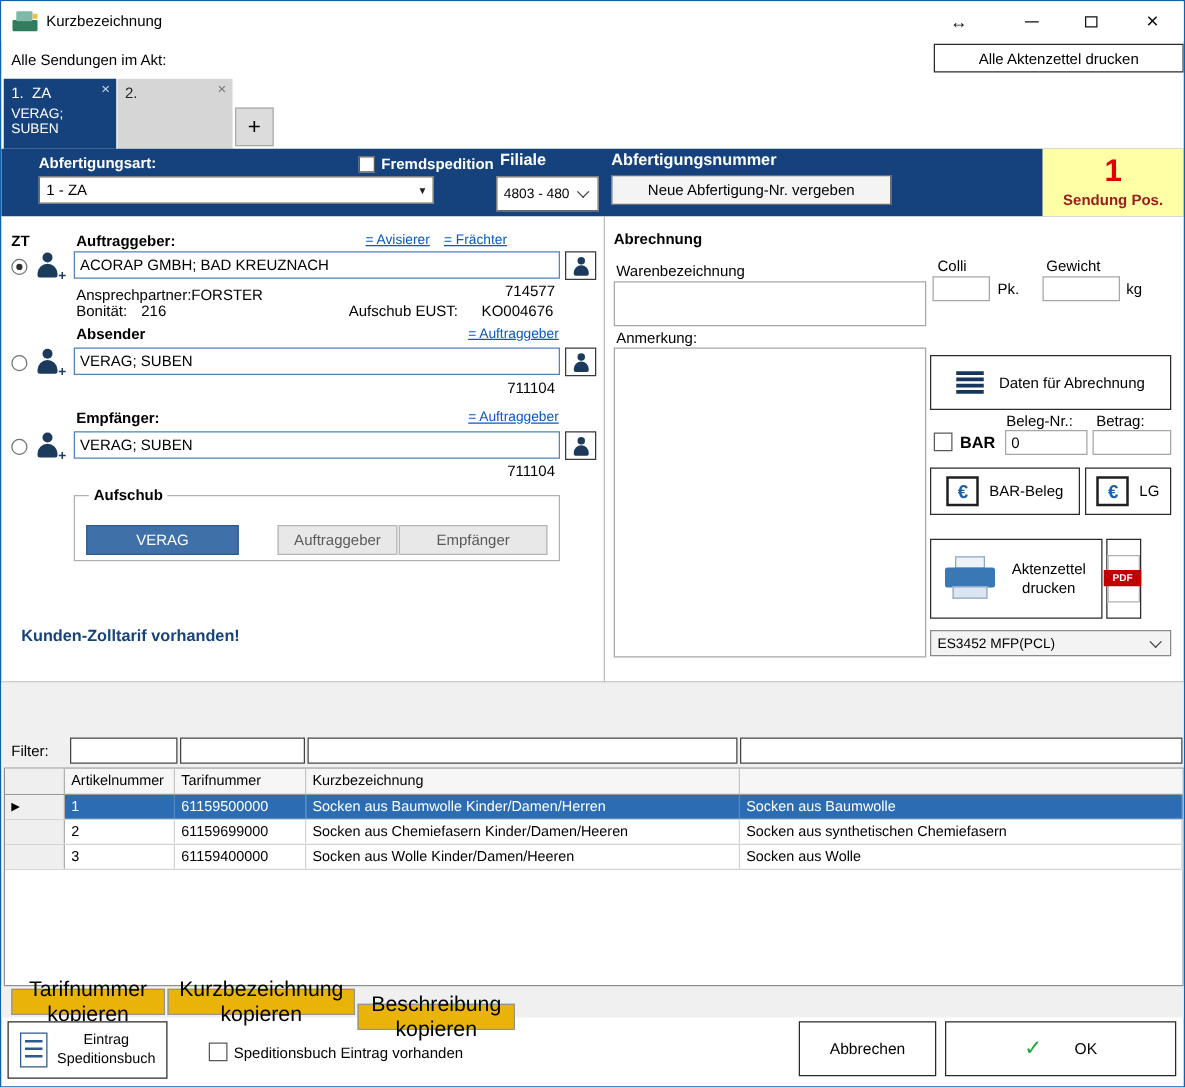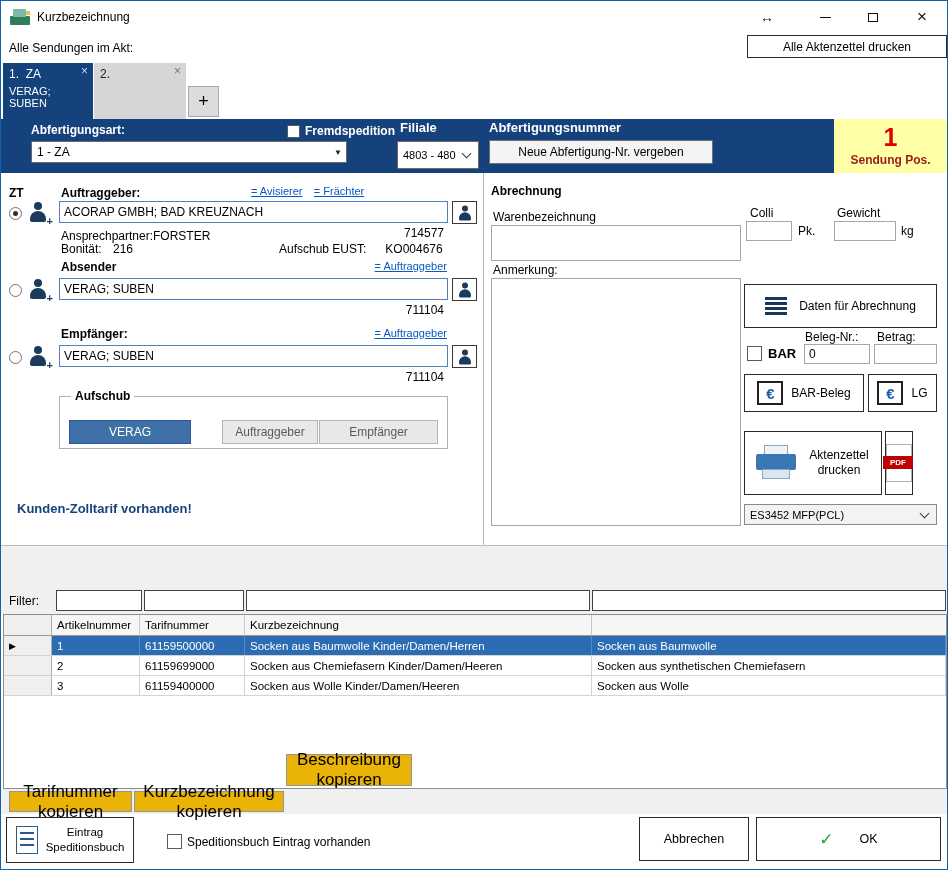--- a/index.html
+++ b/index.html
@@ -141,21 +141,21 @@
   <div class="hdiv"></div>
 
   <span class="lbl b" style="left:8px;top:185px">ZT</span>
   <span class="radio on" style="left:8px;top:206px"></span>
   <span class="person" style="left:26px;top:200px">
       <i class="ph"></i>
       <i class="pb"></i>
       <span class="pp">+</span>
     </span>
   <span class="lbl b" style="left:60px;top:185px">Auftraggeber:</span>
-  <span class="lbl" style="left:250px;top:183px;width:196px;text-align:left">
+  <span class="lbl" style="left:250px;top:183px;width:196px;text-align:center">
     <a class="link">= Avisierer</a>
     <a class="link" style="margin-left:8px">= Frächter</a>
   </span>
   <input class="field" style="left: 58px; top: 200px; width: 389px; height: 22px;" value="ACORAP GMBH; BAD KREUZNACH">
   <span class="pbtn" style="left:451px;top:200px;width:25px;height:23px">
       <span class="person">
         <i class="ph"></i>
         <i class="pb"></i>
       </span>
     </span>
@@ -303,21 +303,21 @@
       <div class="td w-rh rhcell"></div>
       <div class="td w-c1 datacell">3</div>
       <div class="td w-c2 datacell">61159400000</div>
       <div class="td w-c3 datacell">Socken aus Wolle Kinder/Damen/Heeren</div>
       <div class="td w-c4 datacell">Socken aus Wolle</div>
     </div>
   </div>
 
   <button class="btn lightgray" style="left:8px;top:790px;width:123px;height:21px">Tarifnummer kopieren</button>
   <button class="btn lightgray" style="left:133px;top:790px;width:150px;height:21px">Kurzbezeichnung kopieren</button>
-  <button class="btn lightgray" style="left:285px;top:753px;width:126px;height:32px">Beschreibung kopieren</button>
+  <button class="btn lightgray" style="left:285px;top:802px;width:126px;height:21px">Beschreibung kopieren</button>
 
   <button class="btn" style="left:5px;top:816px;width:128px;height:46px;gap:8px">
     <span class="doc">
         <i style="top:5px"></i>
         <i style="top:11px"></i>
         <i style="top:17px"></i>
       </span>
     <span style="display:flex;flex-direction:column;line-height:1.3;font-size:11.5px">
       <span>Eintrag</span>
       <span>Speditionsbuch</span>

